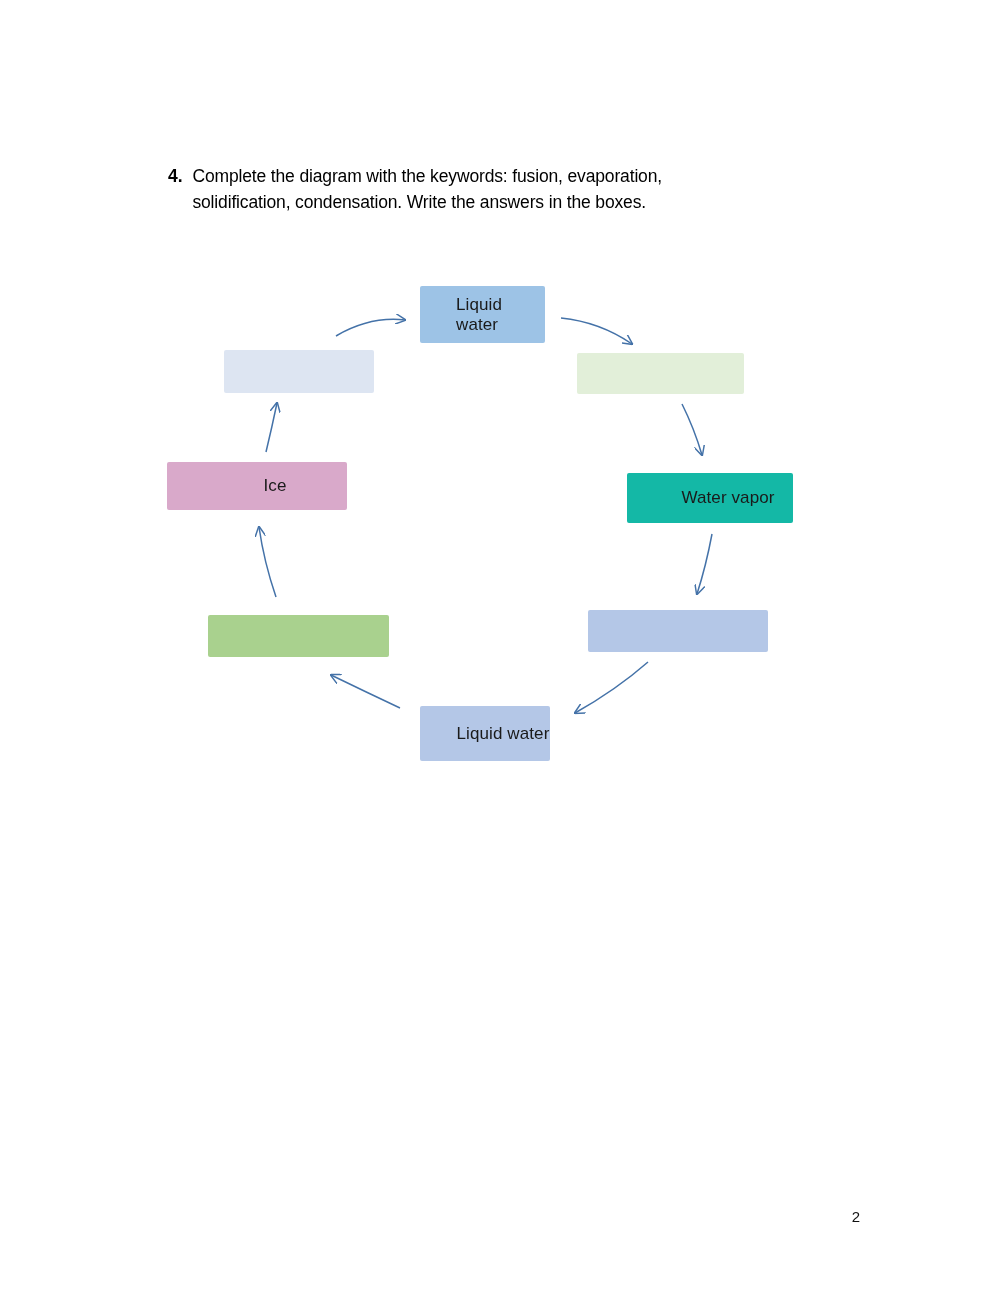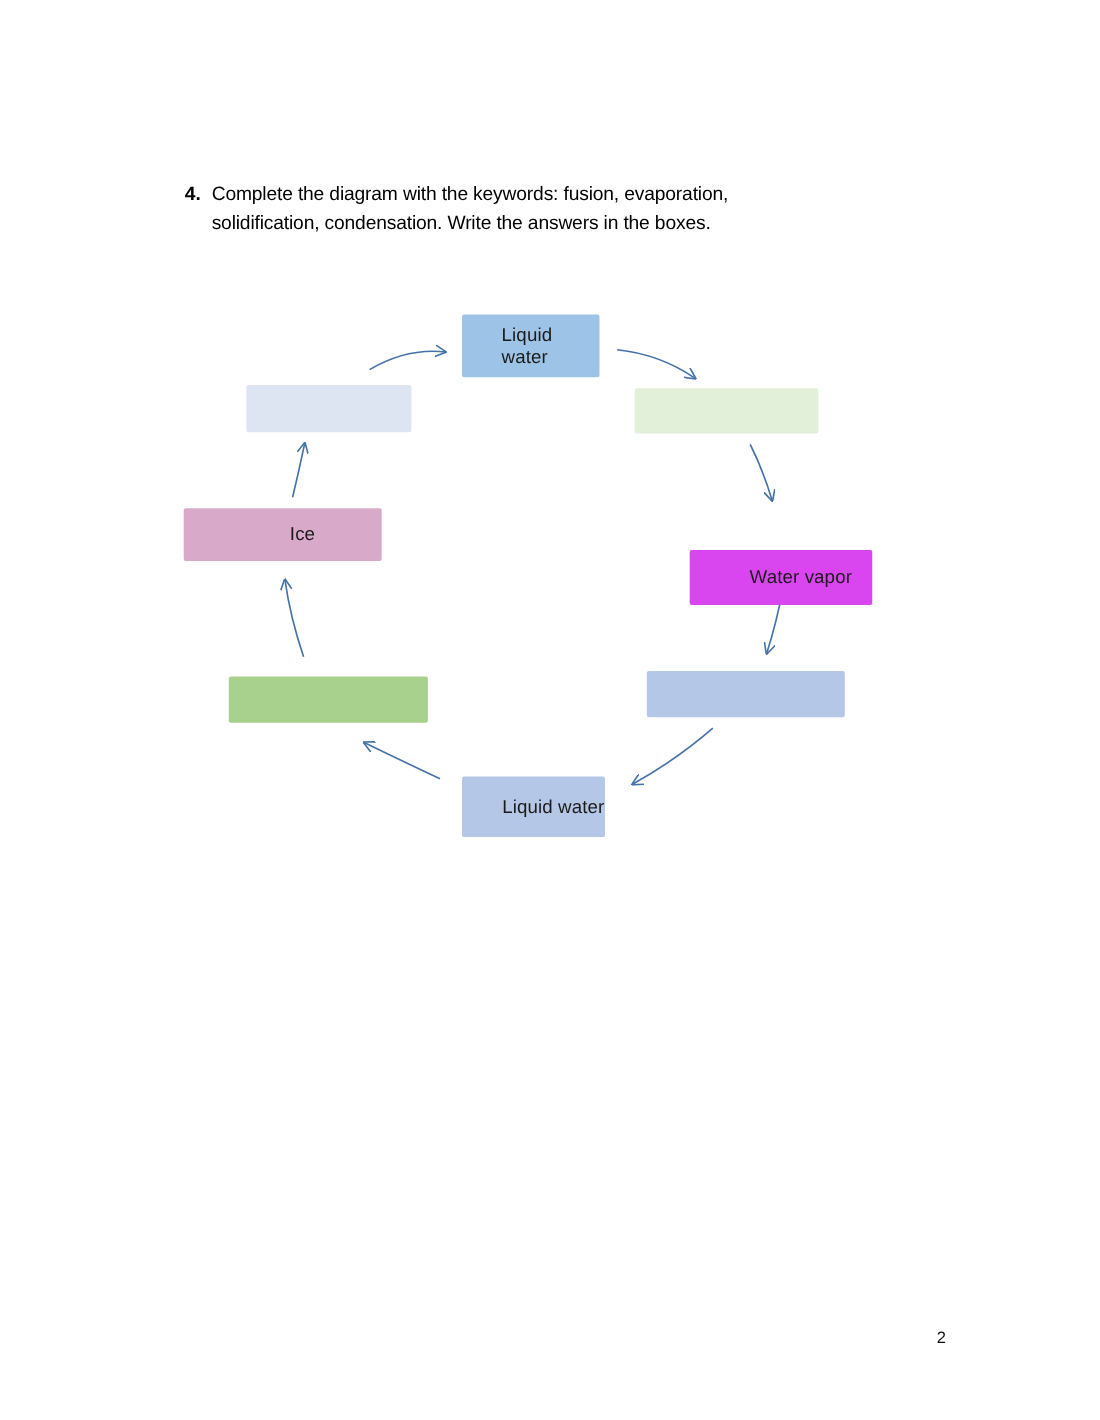--- a/index.html
+++ b/index.html
@@ -132,21 +132,21 @@
     </svg>
 
     <div class="node" id="node-liquid-water-top" style="background:#9dc3e6;">
       <span>Liquid water</span>
     </div>
 
     <div class="node" id="node-blank-evaporation" style="background:#e2efd9;">
       <span></span>
     </div>
 
-    <div class="node" id="node-water-vapor" style="background:#d946ef;margin-top:27px;">
+    <div class="node" id="node-water-vapor" style="background:#14b8a6;">
       <span>Water vapor</span>
     </div>
 
     <div class="node" id="node-blank-condensation" style="background:#b4c7e7;">
       <span></span>
     </div>
 
     <div class="node" id="node-liquid-water-bottom" style="background:#b4c7e7;">
       <span>Liquid water</span>
     </div>

